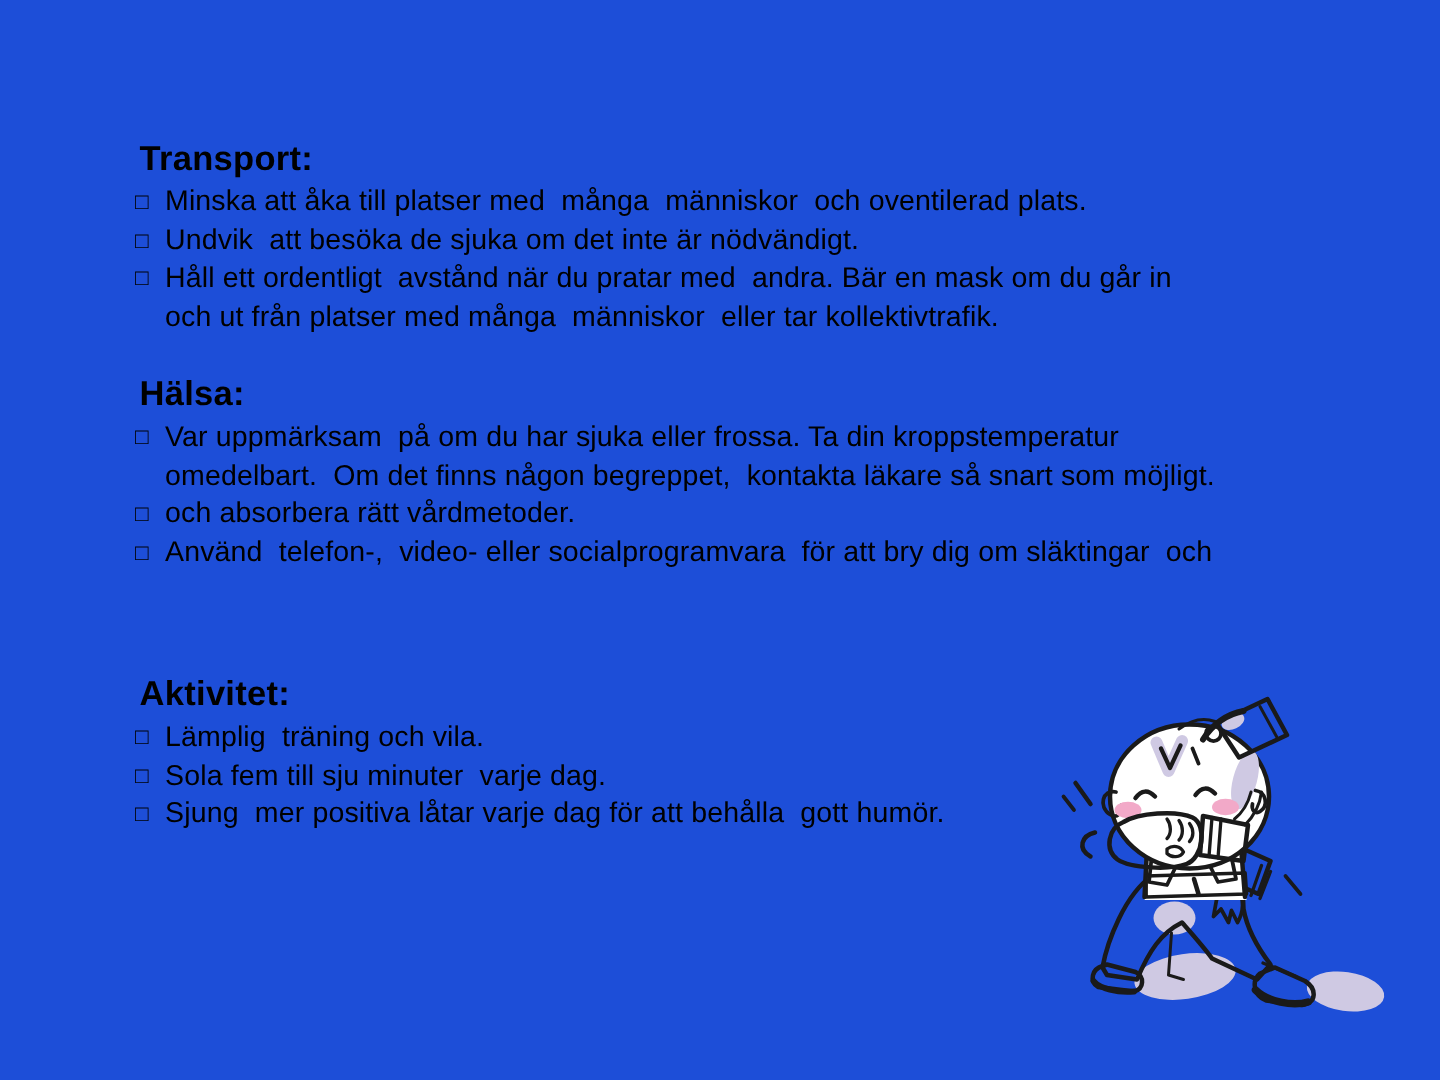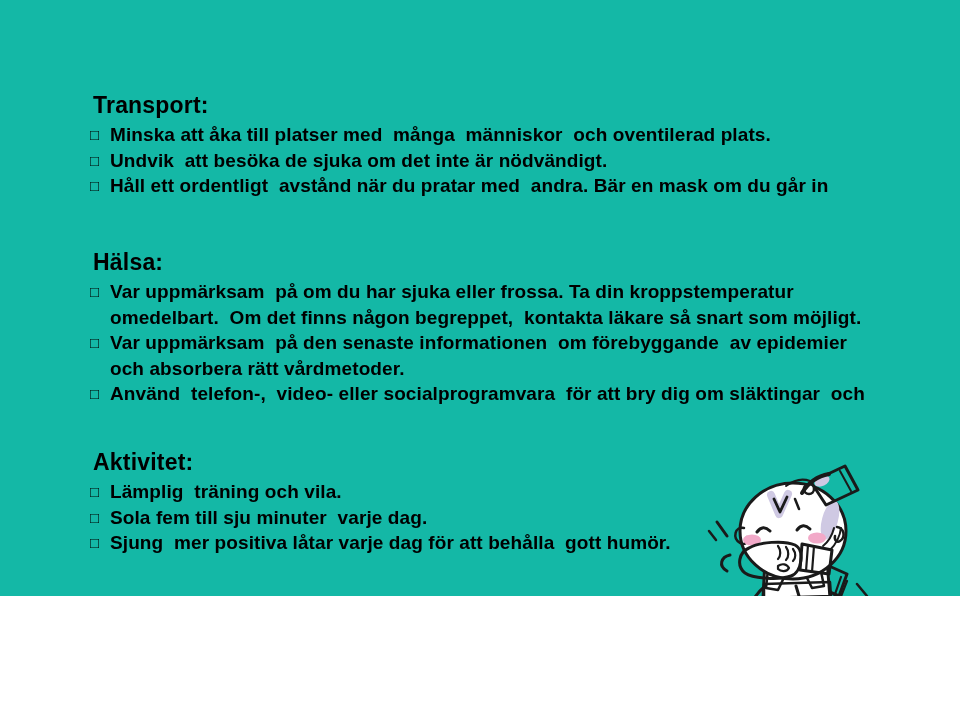--- a/index.html
+++ b/index.html
@@ -1,22 +1,22 @@
 <!DOCTYPE html>
 <html><head>
 <meta charset="utf-8">
 <style>
   * { margin: 0; padding: 0; box-sizing: border-box; }
   html, body { background: #ffffff; }
   body { font-family: "Liberation Sans", "DejaVu Sans", sans-serif; color: #000; }
   .slide {
     position: relative;
     width: 960px;
-    height: 596px;
-    background: #14b8a6;
+    height: 720px;
+    background: #1d4ed8;
     overflow: hidden;
   }
   .text-section {
     position: absolute;
     left: 90px;
     width: 830px;
   }
   .section-heading {
     font-size: 23px;
     line-height: 27px;
@@ -29,21 +29,21 @@
     display: flex;
     align-items: flex-start;
   }
   .bullet-glyph {
     flex: 0 0 20px;
     width: 20px;
     font-size: 15px;
     line-height: 25.5px;
     color: #000;
   }
-  .bullet-lines { flex: 1 1 auto; font-weight: bold; }
+  .bullet-lines { flex: 1 1 auto; }
   .bullet-line {
     font-size: 19px;
     line-height: 25.5px;
     white-space: pre-wrap;
     letter-spacing: 0.1px;
   }
   .illustration {
     position: absolute;
     left: 690px;
     top: 438px;
@@ -68,37 +68,37 @@
     <div class="bullet-item">
       <span class="bullet-glyph">□</span>
       <div class="bullet-lines">
         <div class="bullet-line">Undvik  att besöka de sjuka om det inte är nödvändigt.</div>
       </div>
     </div>
     <div class="bullet-item">
       <span class="bullet-glyph">□</span>
       <div class="bullet-lines">
         <div class="bullet-line">Håll ett ordentligt  avstånd när du pratar med  andra. Bär en mask om du går in</div>
+        <div class="bullet-line">och ut från platser med många  människor  eller tar kollektivtrafik.</div>
       </div>
     </div>
   </section>
 
   <section class="text-section" style="top: 249px;">
     <h2 class="section-heading">Hälsa:</h2>
     <div class="bullet-item">
       <span class="bullet-glyph">□</span>
       <div class="bullet-lines">
         <div class="bullet-line">Var uppmärksam  på om du har sjuka eller frossa. Ta din kroppstemperatur</div>
         <div class="bullet-line">omedelbart.  Om det finns någon begreppet,  kontakta läkare så snart som möjligt.</div>
       </div>
     </div>
     <div class="bullet-item">
       <span class="bullet-glyph">□</span>
       <div class="bullet-lines">
-        <div class="bullet-line">Var uppmärksam  på den senaste informationen  om förebyggande  av epidemier</div>
         <div class="bullet-line">och absorbera rätt vårdmetoder.</div>
       </div>
     </div>
     <div class="bullet-item">
       <span class="bullet-glyph">□</span>
       <div class="bullet-lines">
         <div class="bullet-line">Använd  telefon-,  video- eller socialprogramvara  för att bry dig om släktingar  och</div>
       </div>
     </div>
   </section>

